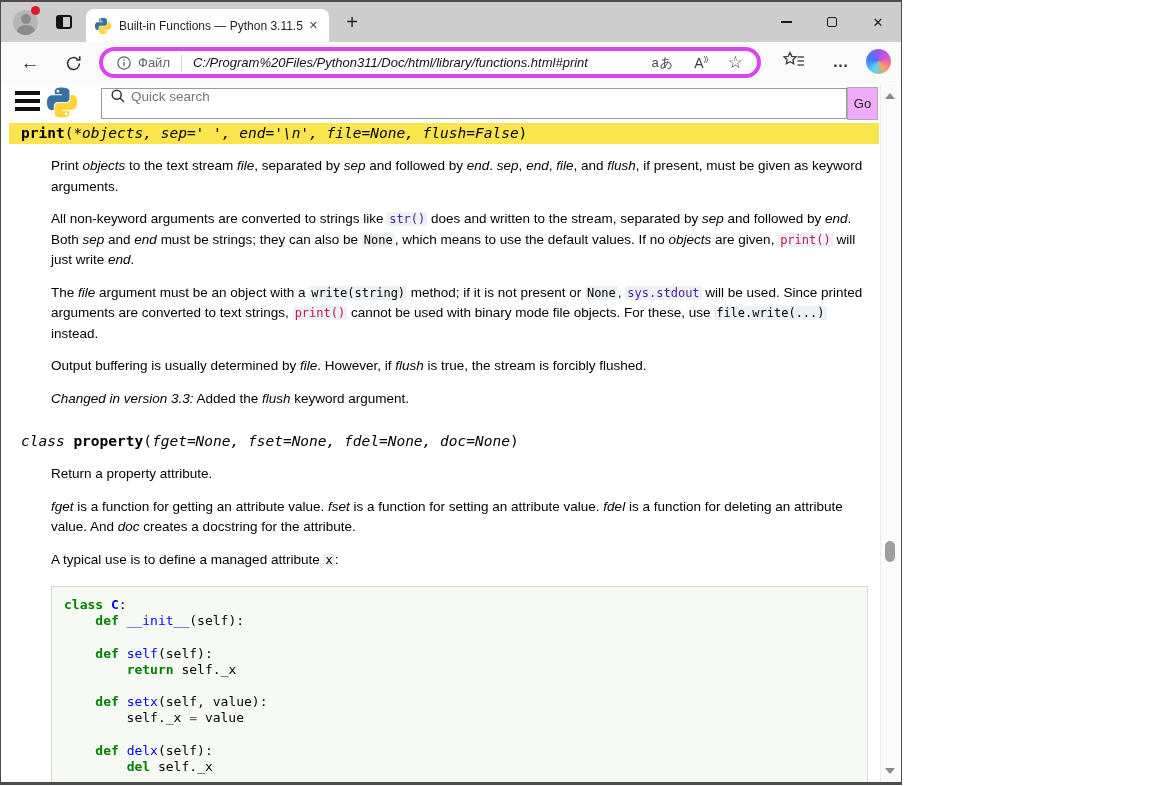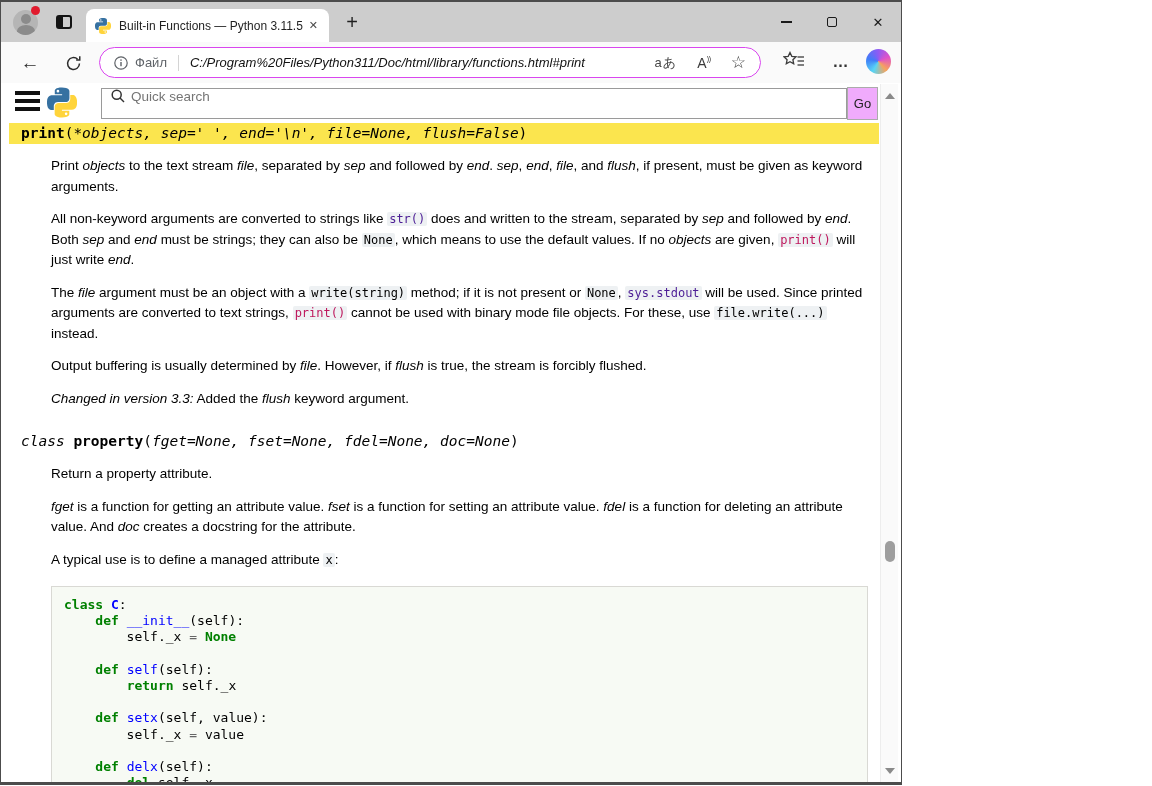--- a/index.html
+++ b/index.html
@@ -26,21 +26,21 @@
   .minimize-glyph { width:11px; height:1.5px; background:#1a1a1a; }
   .maximize-glyph { width:10px; height:10px; border:1.2px solid #1a1a1a; border-radius:2px; }
   .close-glyph { font-size:13px; }
 
   
   .toolbar { position:absolute; left:0; top:40px; right:0; height:41px; background:#fafafa; }
   .navbtn { position:absolute; top:9px; width:24px; height:24px; display:flex; align-items:center; justify-content:center; }
   .back { left:17px; font-size:19px; color:#2b2b2b; }
   .refresh { left:60px; }
   .addressbar { position:absolute; left:98px; top:5px; width:662px; height:31px; background:#fff;
-                border:1px solid #d946ef; border-radius:16px; display:flex; align-items:center; padding:0 10px; }
+                border:4px solid #d946ef; border-radius:16px; display:flex; align-items:center; padding:0 10px; }
   .info-icon { margin-left:4px; }
   .file-label { font-size:13px; color:#5f6368; margin-left:7px; }
   .addr-divider { width:1px; height:16px; background:#d4d4d4; margin:0 11px; }
   .url-text { font-size:13px; color:#111; flex:1; white-space:nowrap; overflow:hidden;font-style:italic; }
   .translate-icon { font-size:13px; color:#474747; margin:0 10px 0 6px; letter-spacing:1px; }
   .readaloud { margin:0 10px; font-size:14px; color:#3c3c3c; }
   .readaloud sup { font-size:8px; letter-spacing:-1px; }
   .star-icon { font-size:17px; color:#3c3c3c; margin:0 4px 0 10px; }
   .collections { position:absolute; left:782px; top:9px; }
   .moredots { position:absolute; left:826px; top:4px; width:28px; height:32px; font-size:16px; font-weight:bold; color:#333;
@@ -192,21 +192,20 @@
         </div>
 
       <div class="sig dt2"><span class="sg-si">class </span><span class="sg-sn">property</span><span>(</span><span class="sg-si">fget=None, fset=None, fdel=None, doc=None</span><span>)</span></div>
       <div class="dd" id="prop-dd">
           <p><span>Return a property attribute.</span></p>
           <p><span class="sg-i">fget</span><span> is a function for getting an attribute value. </span><span class="sg-i">fset</span><span> is a function for setting an attribute value. </span><span class="sg-i">fdel</span><span> is a function for deleting an attribute value. And </span><span class="sg-i">doc</span><span> creates a docstring for the attribute.</span></p>
           <p><span>A typical use is to define a managed attribute </span><span class="sg-c">x</span><span>:</span></p>
           <div class="codeblock">
             <div class="codeline"><span class="tk-k">class</span><span> </span><span class="tk-nc">C</span><span>:</span></div>
             <div class="codeline"><span>    </span><span class="tk-k">def</span><span> </span><span class="tk-fn">__init__</span><span>(self):</span></div>
-            <div class="codeline"><span>        self._x </span><span class="tk-o">=</span><span> </span><span class="tk-k">None</span></div>
             <div class="codeline"></div>
             <div class="codeline"><span>    </span><span class="tk-k">def</span><span> </span><span class="tk-fn">self</span><span>(self):</span></div>
             <div class="codeline"><span>        </span><span class="tk-k">return</span><span> self._x</span></div>
             <div class="codeline"></div>
             <div class="codeline"><span>    </span><span class="tk-k">def</span><span> </span><span class="tk-fn">setx</span><span>(self, value):</span></div>
             <div class="codeline"><span>        self._x </span><span class="tk-o">=</span><span> value</span></div>
             <div class="codeline"></div>
             <div class="codeline"><span>    </span><span class="tk-k">def</span><span> </span><span class="tk-fn">delx</span><span>(self):</span></div>
             <div class="codeline"><span>        </span><span class="tk-k">del</span><span> self._x</span></div>
           </div>

